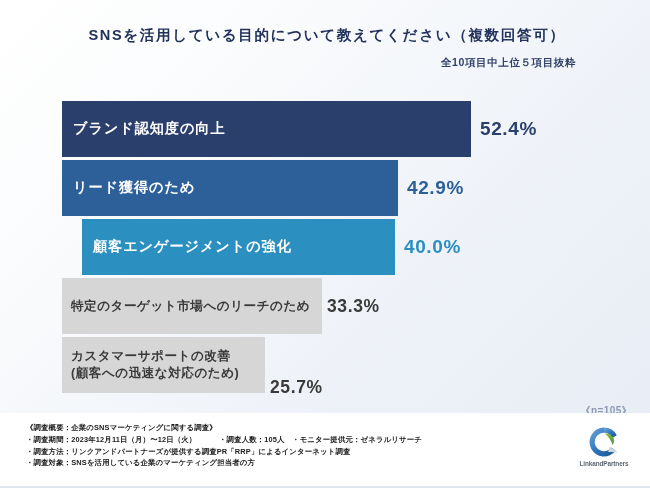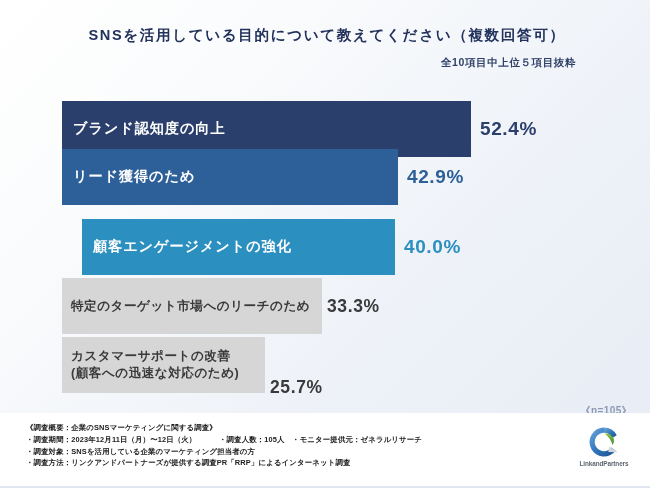--- a/index.html
+++ b/index.html
@@ -183,21 +183,21 @@
 
   <div id="chart-area">
 
     <div class="bar-row" style="top: 0px;">
       <div class="bar" style="width: 409px; background: rgb(43, 63, 108); align-items: center;">
         <span class="bar-label" style="color: rgb(255, 255, 255);">ブランド認知度の向上</span>
       </div>
       <span class="bar-value" style="color: rgb(43, 63, 108);">52.4%</span>
     </div>
 
-    <div class="bar-row" style="top: 48px;">
+    <div class="bar-row" style="top: 59px;">
       <div class="bar" style="width: 336px; background: rgb(45, 96, 153);">
         <span class="bar-label" style="color: rgb(255, 255, 255);">リード獲得のため</span>
       </div>
       <span class="bar-value" style="color: rgb(45, 96, 153);">42.9%</span>
     </div>
 
     <div class="bar-row" style="top: 118px; margin-left: 20px;">
       <div class="bar" style="width: 313px; background: rgb(43, 143, 192);">
         <span class="bar-label" style="color: rgb(255, 255, 255);">顧客エンゲージメントの強化</span>
       </div>
@@ -220,22 +220,22 @@
     </div>
 
   </div>
 
   <div id="sample-note">《n=105》</div>
 
   <div id="footer">
     <div id="footer-text">
       <div class="footer-line heading">《調査概要：企業のSNSマーケティングに関する調査》</div>
       <div class="footer-line">・調査期間：2023年12月11日（月）〜12日（火）　　　・調査人数：105人　・モニター提供元：ゼネラルリサーチ</div>
+      <div class="footer-line">・調査方法：リンクアンドパートナーズが提供する調査PR「RRP」によるインターネット調査</div>
       <div class="footer-line">・調査対象：SNSを活用している企業のマーケティング担当者の方</div>
-      <div class="footer-line">・調査方法：リンクアンドパートナーズが提供する調査PR「RRP」によるインターネット調査</div>
     </div>
 
     <div id="logo">
       <svg id="logo-mark" width="34" height="34" viewBox="0 0 34 34">
         <defs>
           <linearGradient id="gblue" x1="0" y1="0" x2="1" y2="1">
             <stop offset="0%" stop-color="#6fa9dd"></stop>
             <stop offset="55%" stop-color="#2d72b8"></stop>
             <stop offset="100%" stop-color="#1b4f8c"></stop>
           </linearGradient>

